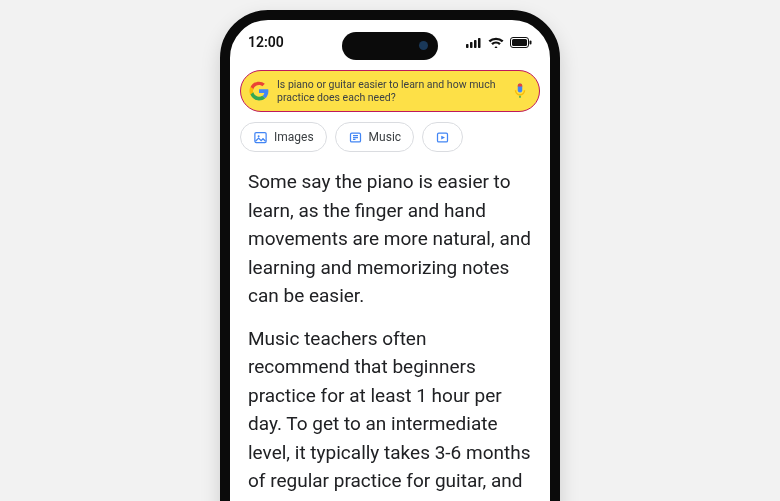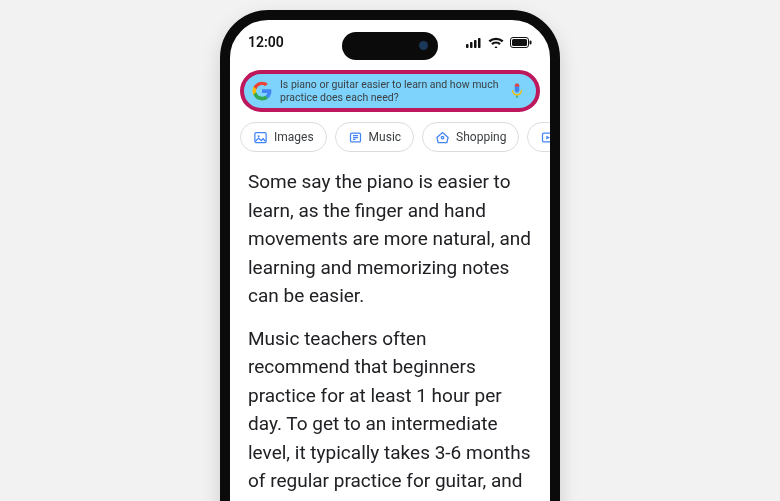--- a/index.html
+++ b/index.html
@@ -23,27 +23,27 @@
   }
   .island {
     position:absolute; top:12px; left:50%; transform:translateX(-50%);
     width:96px; height:28px; background:#0b0b0b; border-radius:18px;
   }
   .island::after { content:""; position:absolute; right:10px; top:9px; width:9px; height:9px; border-radius:50%; background:#1a3858; }
   .status-right { display:flex; align-items:center; gap:6px; }
 
   .searchbar {
     margin: 6px 10px 10px;
-    border: 4px solid #be185d;
+    border: 1px solid #be185d;
     border-radius: 22px;
     height: 42px;
     display:flex; align-items:center;
     padding: 0 10px 0 8px;
     gap: 8px;
-    background:#7dd3fc;
+    background:#fde047;
   }
   .g-logo { width:20px; height:20px; flex:0 0 auto; }
   .query { flex:1; font-size: 10.5px; line-height:1.25; color:#3c4043; }
   .mic { width:18px; height:18px; flex:0 0 auto; }
 
   .chips {
     display:flex; gap:8px; padding: 0 10px 12px; overflow:hidden;
   }
   .chip {
     flex: 0 0 auto;
@@ -135,27 +135,20 @@
         <svg viewBox="0 0 24 24" fill="none" stroke="#4285F4" stroke-width="2">
             <rect x="4" y="5" width="16" height="14" rx="2"></rect>
             <line x1="8" y1="9" x2="16" y2="9"></line>
             <line x1="8" y1="12" x2="16" y2="12"></line>
             <line x1="8" y1="15" x2="12" y2="15"></line>
           </svg>
         <span>Music</span>
       </div>
       <div class="chip">
         <svg viewBox="0 0 24 24" fill="none" stroke="#4285F4" stroke-width="2">
-            <path d="M3 12l9-8 9 8-2 8H5z"></path>
-            <circle cx="12" cy="12" r="2"></circle>
-          </svg>
-        <span>Shopping</span>
-      </div>
-      <div class="chip">
-        <svg viewBox="0 0 24 24" fill="none" stroke="#4285F4" stroke-width="2">
             <rect x="4" y="5" width="16" height="14" rx="2"></rect>
             <path d="M10 9l6 3-6 3z" fill="#4285F4" stroke="none"></path>
           </svg>
 
       </div>
     </div>
 
     <div class="content">
       <p>Some say the piano is easier to learn, as the finger and hand movements are more natural, and learning and memorizing notes can be easier.</p>
       <p>Music teachers often recommend that beginners practice for at least 1 hour per day. To get to an intermediate level, it typically takes 3-6 months of regular practice for guitar, and 6-18 months for piano.</p>

